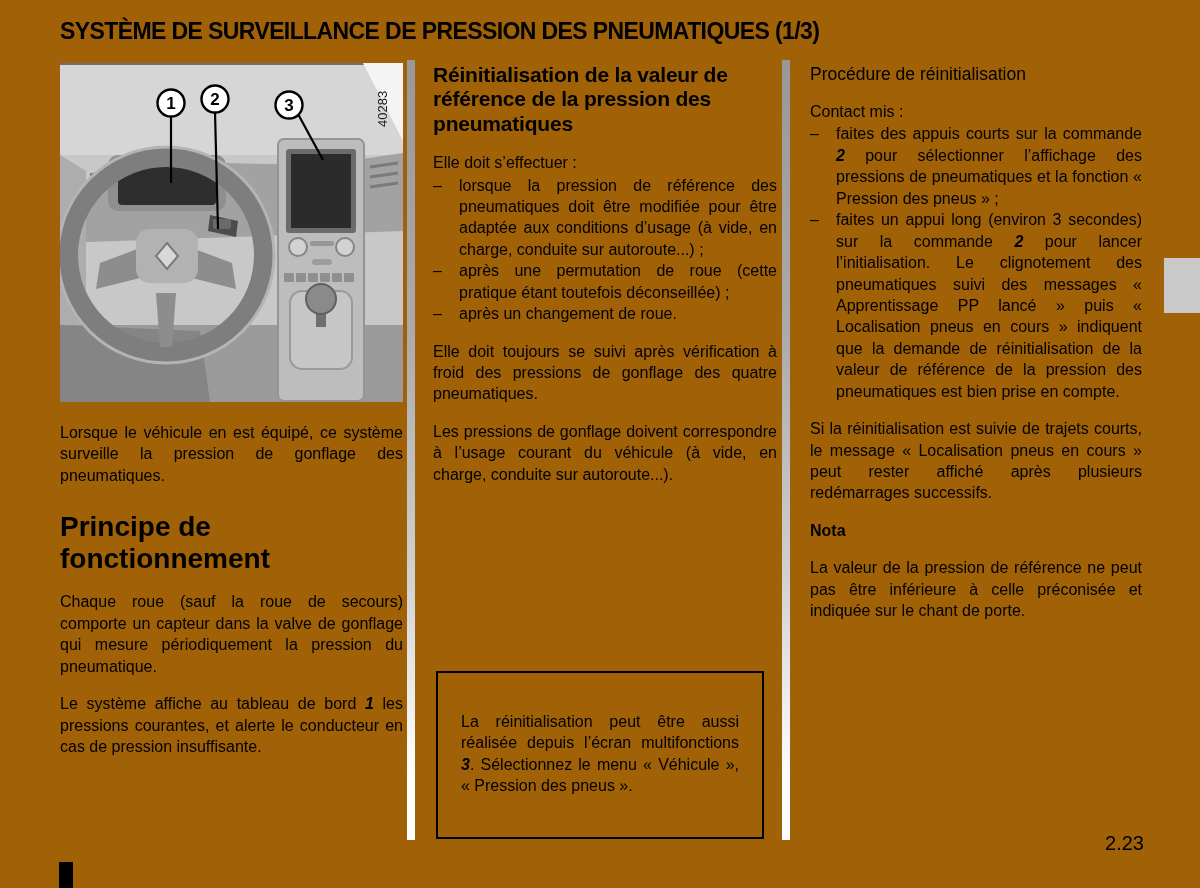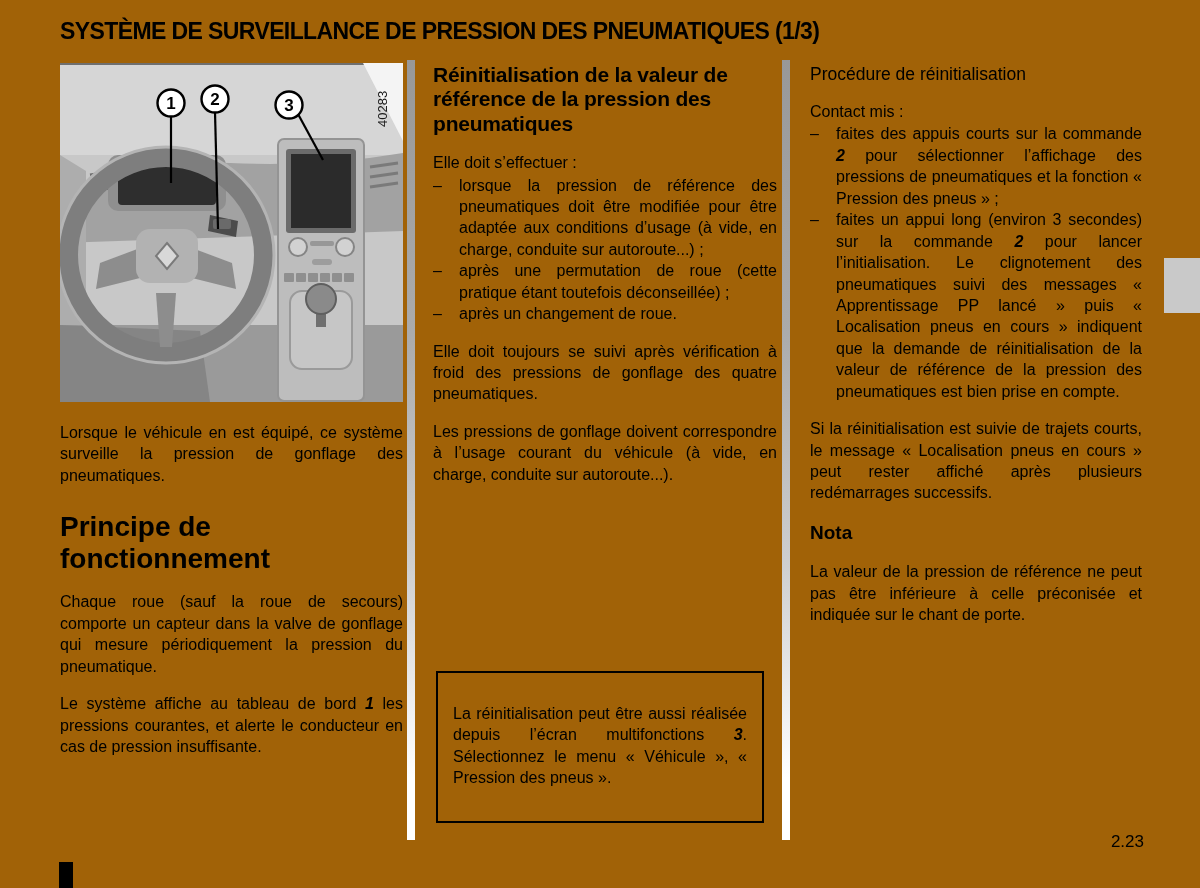--- a/index.html
+++ b/index.html
@@ -25,37 +25,37 @@
 
   figure.fig { margin:0 0 10px; }
   .body {
     font-size:16px; line-height:1.34; margin:16px 0 9px;
     text-align:justify; text-justify:inter-word;
   }
   .nogap { margin-bottom:0; }
   .h-principle { font-size:28px; font-weight:bold; margin:25px 0 10px; }
   .h-reinit { font-size:21px; line-height:1.16; font-weight:bold; margin:0 0 12px; letter-spacing:-0.2px; }
   .h-proc { font-size:17.5px; font-weight:normal; margin:1px 0 10px; }
-  .h-nota { font-size:19px; font-weight:bold; margin:16px 0 0; line-height:1.34; }
+  .h-nota { font-size:16px; font-weight:bold; margin:16px 0 0; line-height:1.34; }
   .lead { margin-bottom:1px; }
   .dashlist { list-style:none; margin:0 0 9px; padding:0; }
   .dashlist li { display:flex; }
   .dashlist .dash { flex:0 0 26px; font-size:16px; line-height:1.34; }
   .dashlist .txt { flex:1; font-size:16px; line-height:1.34; text-align:justify; }
   .num { font-weight:bold; font-style:italic; }
 
   .notebox {
     position:absolute; left:3px; top:608px; width:294px;
     border:2px solid #000; padding:30px 15px 32px;
   }
-  .notebox .body { margin:0; }
+  .notebox .body { margin:8px; }
 
   .page-number {
     position:absolute; left:1060px; top:832px; width:84px;
-    text-align:right; font-size:17px;
+    text-align:right; font-size:20px;
   }
   .binding-mark {
     position:absolute; left:59px; top:862px; width:14px; height:26px; background:#000;
   }
   .section-tab {
     position:absolute; left:1164px; top:258px; width:36px; height:55px; background:#c9c9c9;
   }
 </style>
 </head>
 <body>

